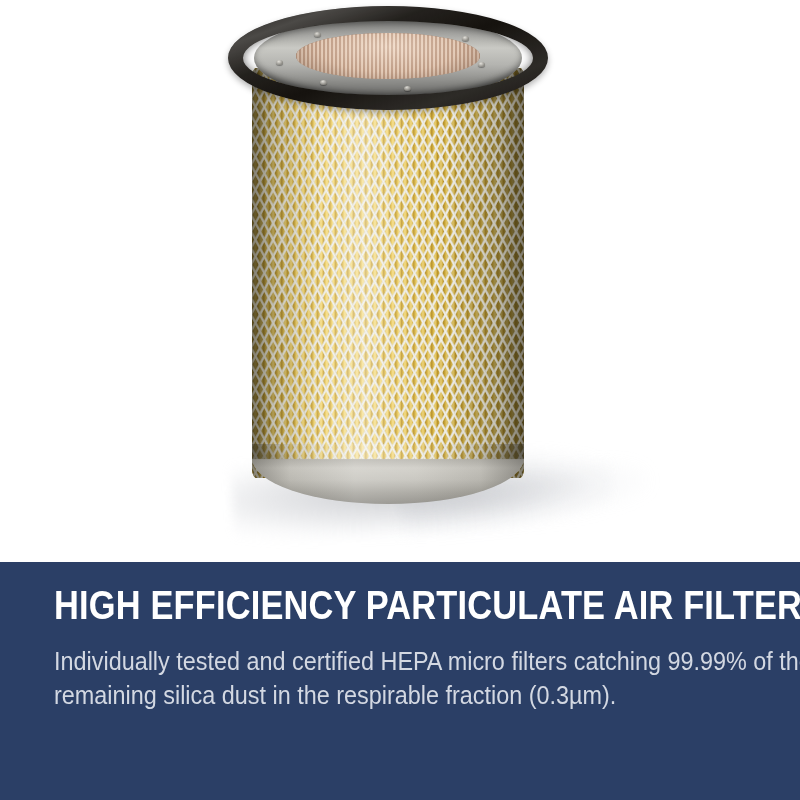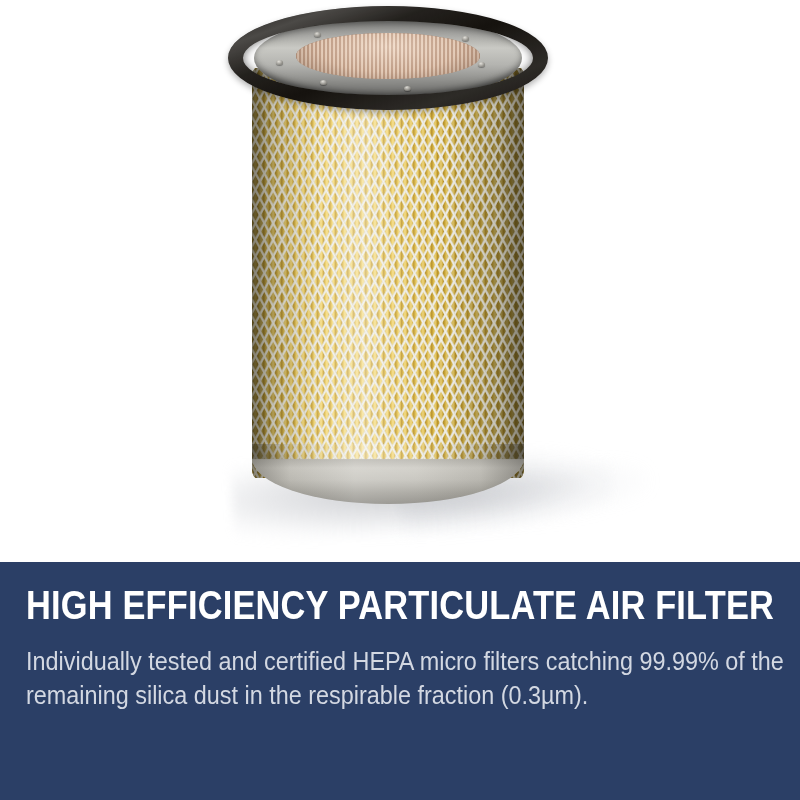--- a/index.html
+++ b/index.html
@@ -291,20 +291,21 @@
     position: absolute;
     left: 0;
     top: 562px;
     width: 800px;
     height: 238px;
     background: #2b3f66;
     padding: 0;
   }
   .banner-inner {
     padding: 22px 16px 0 26px;
+    margin-left: 28px;
   }
   .headline {
     margin: 0;
     color: #ffffff;
     font-family: "Liberation Sans Narrow", "Liberation Sans", sans-serif;
     font-size: 40px;
     line-height: 42px;
     font-weight: 700;
     letter-spacing: 0.2px;
     text-transform: uppercase;

